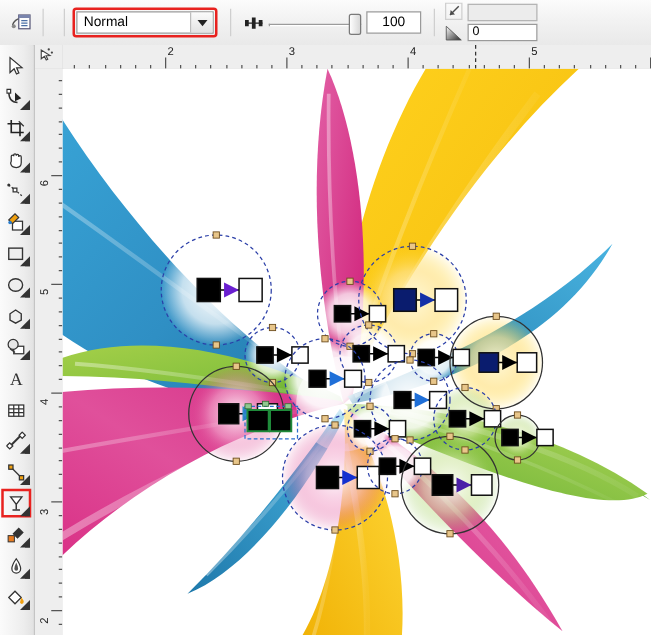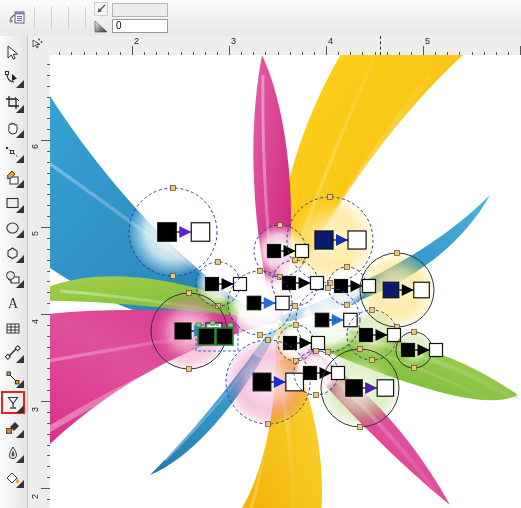--- a/index.html
+++ b/index.html
@@ -116,23 +116,46 @@
         <rect x="9" y="9" width="5" height="1" fill="#4a6fa5"></rect>
         <rect x="9" y="11" width="5" height="1" fill="#4a6fa5"></rect>
       </svg>
     </div>
 
     <div class="sep"></div>
 
 
     <div class="sep" style="margin-left:10px;"></div>
 
+    <div class="redbox">
+      <div class="combo">
+        <span class="ctext">Normal</span>
+        <span class="cbtn">
+          <i class="caret"></i>
+        </span>
+      </div>
+    </div>
 
     <div class="sep" style="margin-left:10px;"></div>
 
+    <div class="sgrp" style="margin-left:4px;">
+      <span class="icn-sm">
+        <svg width="16" height="15" viewBox="0 0 16 15">
+          <line x1="1" y1="7.5" x2="15" y2="7.5" stroke="#222" stroke-width="1"></line>
+          <rect x="1" y="5" width="3" height="5" fill="#222"></rect>
+          <rect x="6.5" y="3" width="3" height="9" fill="#222"></rect>
+          <rect x="12" y="5" width="3" height="5" fill="#222"></rect>
+        </svg>
+      </span>
+      <div class="slider">
+        <div class="track"></div>
+        <div class="thumb"></div>
+      </div>
+      <div class="numfield">100</div>
+    </div>
 
     <div class="sep" style="margin-left:10px;"></div>
 
     <div style="display:flex;align-items:center;margin-left:2px;">
       <div style="display:flex;flex-direction:column;gap:2px;margin-right:2px;">
         <span class="icn-sm">
           <svg width="15" height="14" viewBox="0 0 15 14">
             <rect x="0.5" y="0.5" width="13" height="13" fill="none" stroke="#cfcfcf"></rect>
             <path d="M11 3 L4 10" stroke="#4a4a4a" stroke-width="1.2"></path>
             <path d="M4 10 l0.5-4 3.5 3.5 z" fill="#4a4a4a"></path>

